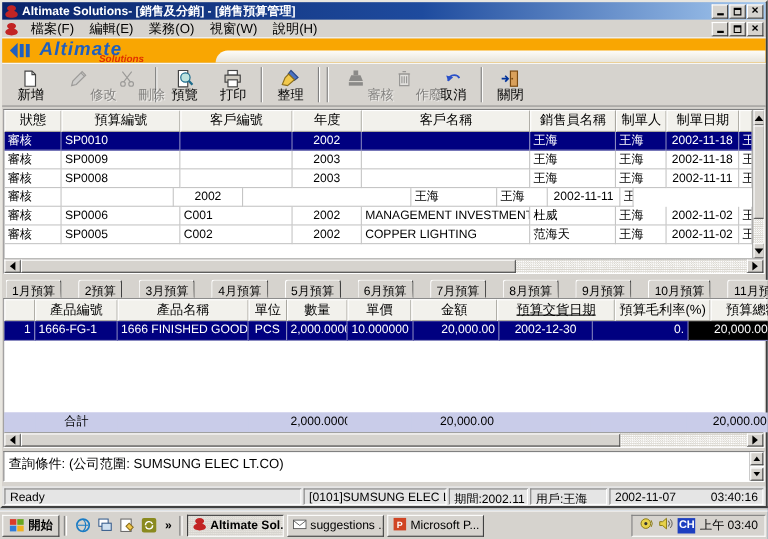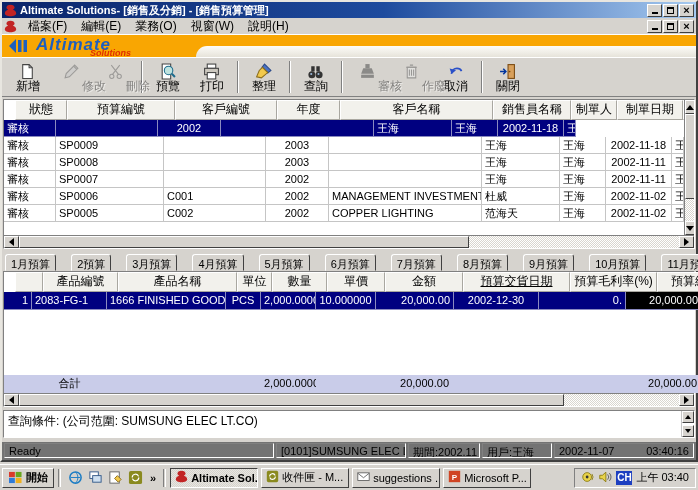--- a/index.html
+++ b/index.html
@@ -53,21 +53,21 @@
   .tb-sep { width:2px; margin:2px 3px; border-left:1px solid #808080; border-right:1px solid #fff; }
 
   
   .workarea { flex:1; padding:2px 1px 0 1px; display:flex; flex-direction:column; background:#D6D3CE; }
 
   .grid-wrap { border:1px solid; border-color:#808080 #fff #fff #808080; background:#fff; flex:none; }
   .grid-top { height:150px; display:flex; flex-direction:column; }
   .grid-top-main { flex:1; display:flex; overflow:hidden; }
   .grid-rows { width:680px; }
   .gridrow { display:flex; height:17px; }
-  .gridrow.header { height:20px;margin-left:11px; }
+  .gridrow.header { height:20px; }
   .gc { border-right:1px solid #C5C5C5; border-bottom:1px solid #C5C5C5; padding:1px 3px;
     font-size:11px; line-height:14px; white-space:nowrap; overflow:hidden; flex:none; }
   .gridrow.header .gc { background:#F2F1EC; border-right:1px solid #A9A7A0; border-bottom:1px solid #A9A7A0;
     border-top:1px solid #fff; border-left:1px solid #fff; text-align:center; font-size:12px; }
   .gridrow.sel .gc { background:#000080; color:#fff; border-right-color:#8a8ac0; border-bottom-color:#8a8ac0; }
   .gc.focus { background:#000 !important; color:#fff; }
 
   
   .vscroll { width:16px; background:#EFEDE7; border-left:1px solid #808080; display:flex; flex-direction:column; }
   .sb-btn { height:14px; width:100%; background:#D6D3CE; border:1px solid; border-color:#fff #404040 #404040 #fff;
@@ -102,21 +102,21 @@
   .querybox { height:28px; margin-top:3px; background:#fff; border:1px solid;
     border-color:#808080 #fff #fff #808080; display:flex; flex:none; }
   .querytext { flex:1; padding:2px 4px; font-size:12px; white-space:nowrap; overflow:hidden; }
   .mini-vscroll { width:13px; border-left:1px solid #C5C5C5; display:flex; flex-direction:column; justify-content:space-between; }
   .mini-vscroll .sb-btn { height:12px; }
   .mini-vscroll .arr { border-width:3px; }
   .mini-vscroll .arr.up { border-bottom-width:4px; }
   .mini-vscroll .arr.down { border-top-width:4px; }
 
   
-  .statusbar { height:18px; background:#737373; display:flex; align-items:flex-start; padding:1px 2px; gap:2px; flex:none; }
+  .statusbar { height:18px; background:#e5e5e5; display:flex; align-items:center; padding:1px 2px; gap:2px; flex:none; }
   .sb-panel { height:15px; border:1px solid; border-color:#808080 #fff #fff #808080;
     padding:1px 4px; font-size:11px; white-space:nowrap; overflow:hidden; }
   .sb-ready { width:270px; }
   .sb-company { width:130px; }
   .sb-period { width:72px; }
   .sb-user { width:70px; }
   .sb-datetime { flex:1; display:flex; justify-content:space-between; }
 
   
   .desktop-gap { position:absolute; left:0; top:462px; width:698px; height:2px; background:#D6D3CE; }
@@ -258,32 +258,20 @@
         <div class="tb-btn">
           <span class="tb-icon">
             <svg viewBox="0 0 16 16">
               <path d="M9 1l6 6-3 2.4L6.6 4z" fill="#4A72C4" stroke="#2A4A8A"></path>
               <path d="M7 4l5 5-6 5-4.5-1 2.5-6z" fill="#F2C94C" stroke="#8A6D1D"></path>
             </svg>
           </span>
           <span class="tb-label">整理</span>
         </div>
         <span class="tb-sep"></span>
-        <div class="tb-btn">
-          <span class="tb-icon">
-            <svg viewBox="0 0 16 16">
-              <path d="M4 3h3.2v5H4zM8.8 3H12v5H8.8z" fill="#333"></path>
-              <circle cx="4.6" cy="11" r="3.3" fill="#333"></circle>
-              <circle cx="11.4" cy="11" r="3.3" fill="#333"></circle>
-              <circle cx="4" cy="10.4" r="1" fill="#9BB8D9"></circle>
-              <circle cx="10.8" cy="10.4" r="1" fill="#9BB8D9"></circle>
-            </svg>
-          </span>
-          <span class="tb-label">查詢</span>
-        </div>
         <span class="tb-sep"></span>
         <div class="tb-btn disabled">
           <span class="tb-icon">
             <svg viewBox="0 0 16 16">
               <rect x="6" y="1" width="4" height="4" fill="#C23030"></rect>
               <path d="M4 5h8l2 5H2z" fill="#C23030"></path>
               <rect x="2" y="11" width="12" height="3" fill="#C23030"></rect>
             </svg>
           </span>
           <span class="tb-label">審核</span>
@@ -331,20 +319,21 @@
                 <span class="gc" style="width: 102px;">客戶編號</span>
                 <span class="gc" style="width: 63px;">年度</span>
                 <span class="gc" style="width: 153px;">客戶名稱</span>
                 <span class="gc" style="width: 78px;">銷售員名稱</span>
                 <span class="gc" style="width: 46px;">制單人</span>
                 <span class="gc" style="width: 66px;">制單日期</span>
                 <span class="gc" style="width: 12px;"></span>
               </div>
               <div class="gridrow sel">
                 <span class="gc" style="width: 52px; text-align: left;">審核</span>
+                <span class="gc" style="width: 108px; text-align: left;">SP0010</span>
                 <span class="gc" style="width: 102px; text-align: left;"></span>
                 <span class="gc" style="width: 63px; text-align: center;">2002</span>
                 <span class="gc" style="width: 153px; text-align: left;"></span>
                 <span class="gc" style="width: 78px; text-align: left;">王海</span>
                 <span class="gc" style="width: 46px; text-align: left;">王海</span>
                 <span class="gc" style="width: 66px; text-align: center;">2002-11-18</span>
                 <span class="gc" style="width: 12px; text-align: left;">王</span>
               </div>
               <div class="gridrow">
                 <span class="gc" style="width: 52px; text-align: left;">審核</span>
@@ -363,21 +352,20 @@
                 <span class="gc" style="width: 102px; text-align: left;"></span>
                 <span class="gc" style="width: 63px; text-align: center;">2003</span>
                 <span class="gc" style="width: 153px; text-align: left;"></span>
                 <span class="gc" style="width: 78px; text-align: left;">王海</span>
                 <span class="gc" style="width: 46px; text-align: left;">王海</span>
                 <span class="gc" style="width: 66px; text-align: center;">2002-11-11</span>
                 <span class="gc" style="width: 12px; text-align: left;">王</span>
               </div>
               <div class="gridrow">
                 <span class="gc" style="width: 52px; text-align: left;">審核</span>
-                <span class="gc" style="width: 108px; text-align: left;">SP0007</span>
                 <span class="gc" style="width: 102px; text-align: left;"></span>
                 <span class="gc" style="width: 63px; text-align: center;">2002</span>
                 <span class="gc" style="width: 153px; text-align: left;"></span>
                 <span class="gc" style="width: 78px; text-align: left;">王海</span>
                 <span class="gc" style="width: 46px; text-align: left;">王海</span>
                 <span class="gc" style="width: 66px; text-align: center;">2002-11-11</span>
                 <span class="gc" style="width: 12px; text-align: left;">王</span>
               </div>
               <div class="gridrow">
                 <span class="gc" style="width: 52px; text-align: left;">審核</span>
@@ -449,21 +437,21 @@
               <span class="gc" style="width: 35px;">單位</span>
               <span class="gc" style="width: 55px;">數量</span>
               <span class="gc" style="width: 58px;">單價</span>
               <span class="gc" style="width: 78px;">金額</span>
               <span class="gc" style="width: 107px; text-decoration: underline;">預算交貨日期</span>
               <span class="gc" style="width: 87px;">預算毛利率(%)</span>
               <span class="gc" style="width: 76px;">預算總額</span>
             </div>
             <div class="gridrow sel">
               <span class="gc" style="width: 28px; text-align: right;">1</span>
-              <span class="gc" style="width: 75px; text-align: left;">2083-FG-1</span>
+              <span class="gc" style="width: 75px; text-align: left;">1666-FG-1</span>
               <span class="gc" style="width: 119px; text-align: left;">1666 FINISHED GOODS</span>
               <span class="gc" style="width: 35px; text-align: center;">PCS</span>
               <span class="gc" style="width: 55px; text-align: right;">2,000.0000</span>
               <span class="gc" style="width: 60px; text-align: center;">10.000000</span>
               <span class="gc" style="width: 78px; text-align: right;">20,000.00</span>
               <span class="gc" style="width: 85px; text-align: center;">2002-12-30</span>
               <span class="gc" style="width: 87px; text-align: right;">0.</span>
               <span class="gc focus" style="width: 76px; text-align: right;">20,000.00</span>
             </div>
           </div>
@@ -562,27 +550,20 @@
     <span class="tb-divider"></span>
     <span id="task-buttons" style="display:flex;gap:3px">
         <span class="task-btn active">
           <span><svg viewBox="0 0 16 16">
               <path d="M8 1c3 0 5 1.6 5 3.4 0 1.2-.9 2.2-2.1 2.8C13 8 15 9.4 15 11.3 15 13.5 12 15 8 15s-7-1.5-7-3.7c0-1.9 2-3.3 4.1-4.1C3.9 6.6 3 5.6 3 4.4 3 2.6 5 1 8 1z" fill="#C22424"></path>
             </svg></span>
           <span>Altimate Sol...</span>
         </span>
         <span class="task-btn">
           <span><svg viewBox="0 0 16 16">
-              <rect x="1" y="1" width="14" height="14" rx="2" fill="#8A8A1F"></rect>
-              <path d="M4.5 8a3.5 3.5 0 016.8-1.2M11.5 8a3.5 3.5 0 01-6.8 1.2" fill="none" stroke="#fff" stroke-width="1.3"></path>
-            </svg></span>
-          <span>收件匣 - M...</span>
-        </span>
-        <span class="task-btn">
-          <span><svg viewBox="0 0 16 16">
               <rect x="1" y="3.5" width="14" height="9.5" fill="#fff" stroke="#555"></rect>
               <path d="M1 4l7 5.5L15 4" fill="none" stroke="#555"></path>
             </svg></span>
           <span>suggestions ...</span>
         </span>
         <span class="task-btn">
           <span><svg viewBox="0 0 16 16">
               <rect x="1" y="1" width="14" height="14" fill="#D04423"></rect>
               <text x="8" y="12" font-size="10" fill="#fff" text-anchor="middle" font-weight="bold">P</text>
             </svg></span>

